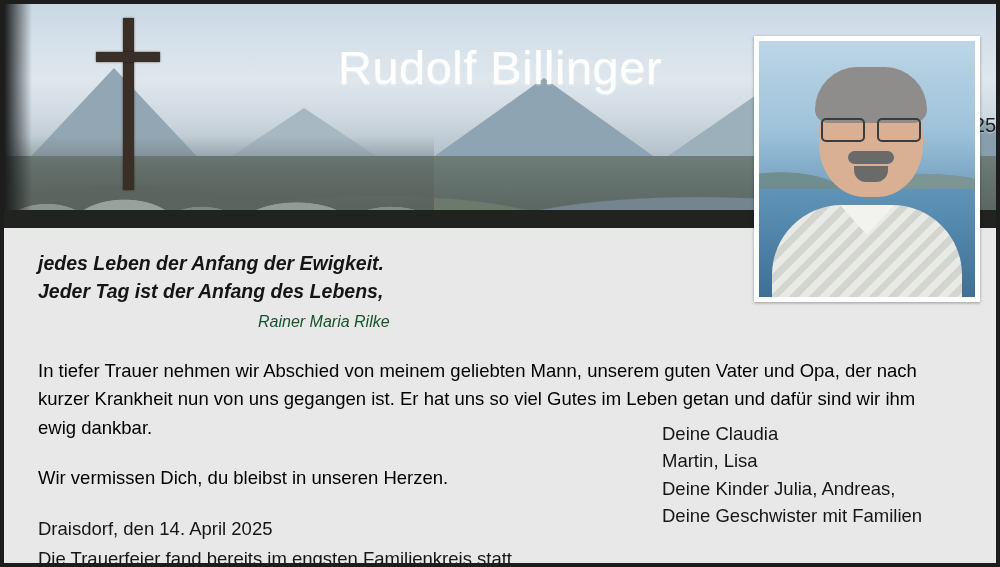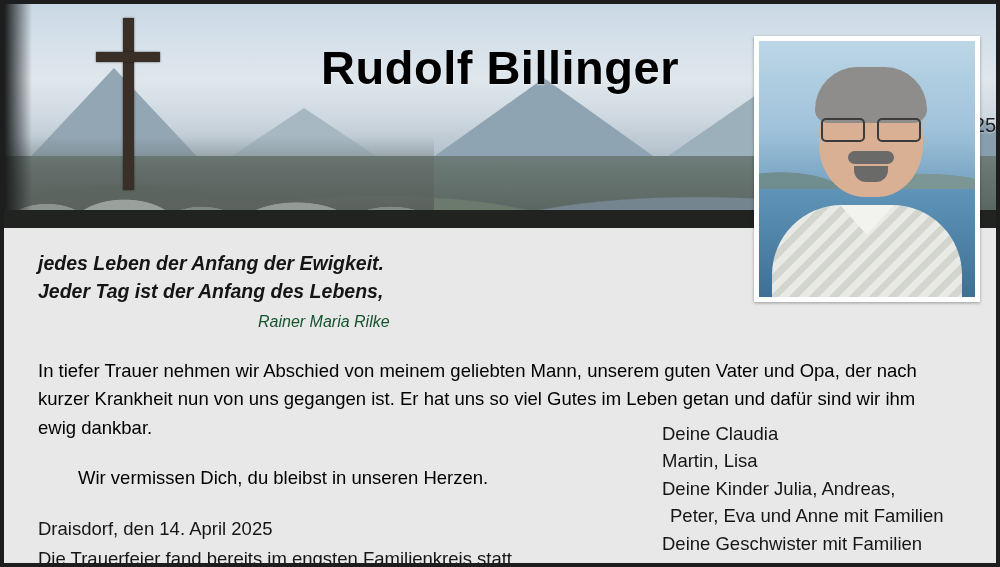--- a/index.html
+++ b/index.html
@@ -142,23 +142,23 @@
     box-shadow: 0 0 2px rgba(0,0,0,.6);
   }
 
   .name {
     position: absolute;
     left: 0;
     right: 0;
     top: 36px;
     text-align: center;
     font-size: 47px;
-    color: #000000;
+    color: #ffffff;
     letter-spacing: .5px;
-    font-weight: 700;
+    font-weight: 400;
     text-shadow: 0 1px 2px rgba(255,255,255,.55);
   }
   .dates {
     position: absolute;
     left: 0;
     right: 0;
     top: 110px;
     text-align: right;
     font-size: 20px;
     color: #1f1f1f;
@@ -312,21 +312,20 @@
     font-size: 18.5px;
     line-height: 1.52;
     color: #000000;
   }
   .para-main {
     max-width: 910px;
   }
   .para-second {
     margin-top: 22px;
     max-width: 560px;
-    margin-left: 40px;
   }
   .bottom-row {
     display: flex;
     justify-content: space-between;
     margin-top: 22px;
   }
   .place-block {
     font-size: 18.5px;
     line-height: 1.62;
     color: #161616;
@@ -406,18 +405,17 @@
       <div class="place-block">
         <div>Draisdorf, den 14. April 2025</div>
         <div>Die Trauerfeier fand bereits im engsten Familienkreis statt.</div>
       </div>
     </div>
 
     <div class="mourners">
       <div class="m-line m-indent-2">Deine Claudia</div>
       <div class="m-line m-indent-2">Martin, Lisa</div>
       <div class="m-line m-indent-2">Deine Kinder Julia, Andreas,</div>
-      <div class="m-line m-indent-1">Peter, Eva und Anne mit Familien</div>
       <div class="m-line m-indent-2">Deine Geschwister mit Familien</div>
     </div>
 
   </div>
 </div>
 
 </body></html>

